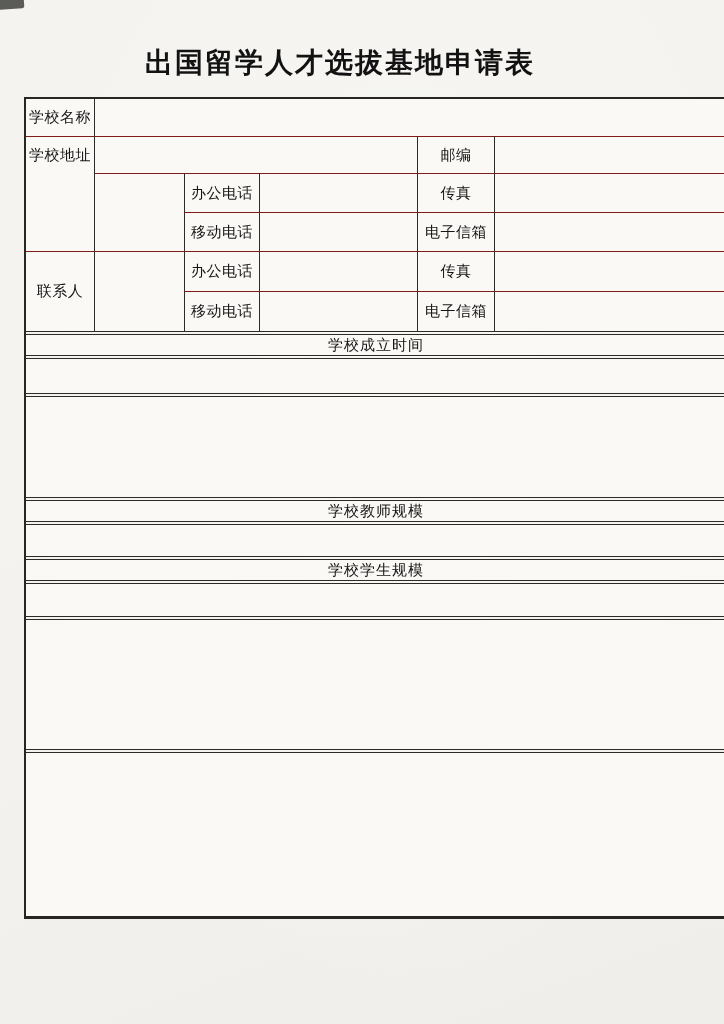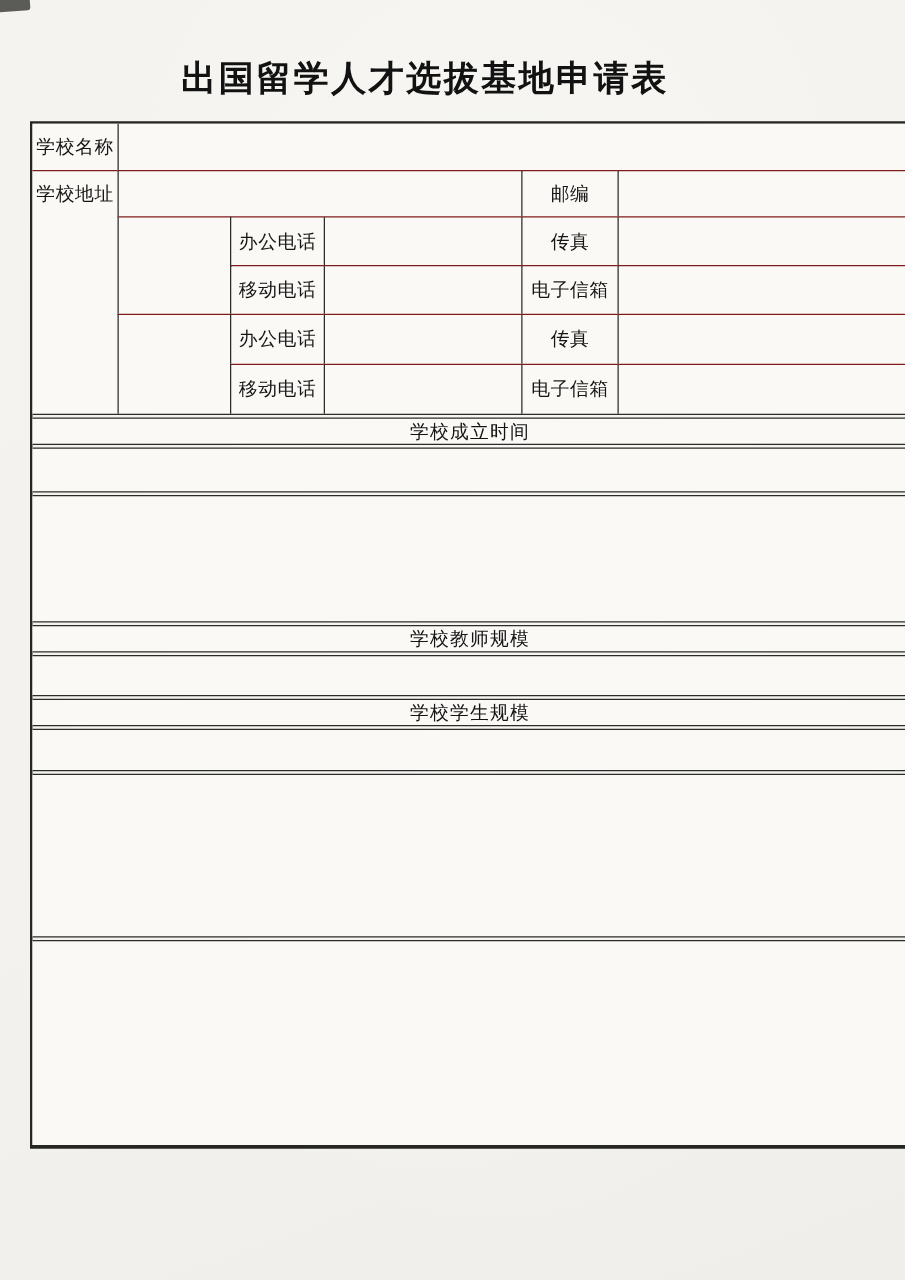--- a/index.html
+++ b/index.html
@@ -115,20 +115,21 @@
       <div class="cell p-prin-v"></div>
       <div class="cell lbl p-pof-l">办公电话</div>
       <div class="cell p-pof-v"></div>
       <div class="cell lbl p-pfax-l">传真</div>
       <div class="cell p-pfax-v"></div>
       <div class="cell lbl p-pmb-l">移动电话</div>
       <div class="cell p-pmb-v"></div>
       <div class="cell lbl p-pem-l">电子信箱</div>
       <div class="cell p-pem-v"></div>
 
+      <div class="cell c1 lbl p-con-l">联系人</div>
       <div class="cell p-con-v"></div>
       <div class="cell lbl p-cof-l">办公电话</div>
       <div class="cell p-cof-v"></div>
       <div class="cell lbl p-cfax-l">传真</div>
       <div class="cell p-cfax-v"></div>
       <div class="cell lbl p-cmb-l">移动电话</div>
       <div class="cell p-cmb-v"></div>
       <div class="cell lbl p-cem-l">电子信箱</div>
       <div class="cell p-cem-v"></div>
     </div>

